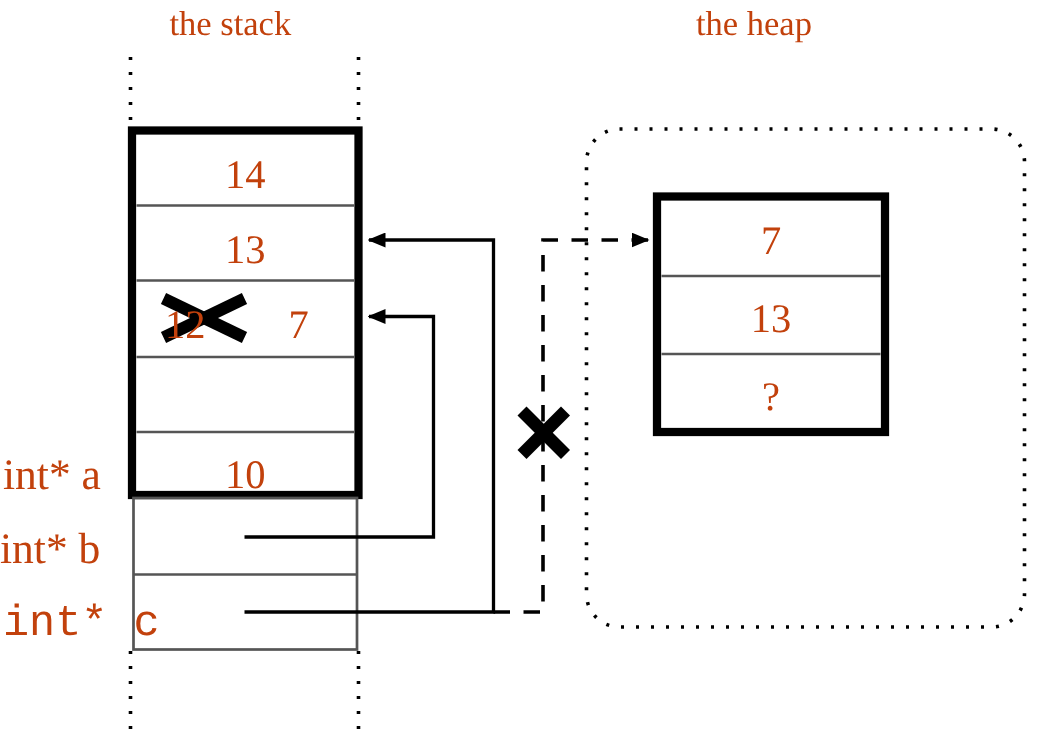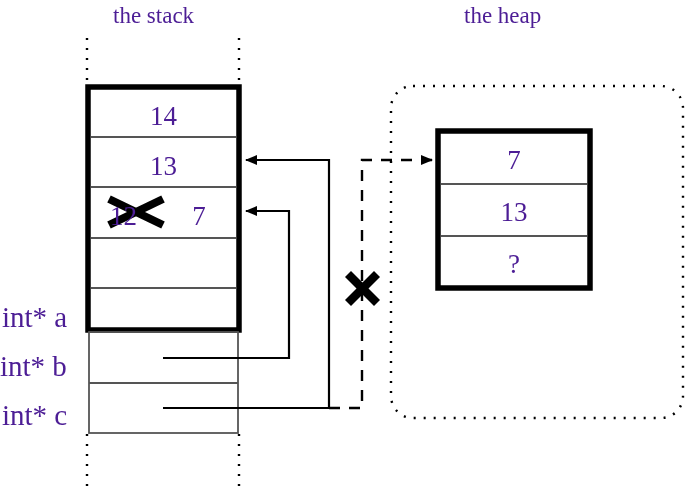--- a/index.html
+++ b/index.html
@@ -17,21 +17,21 @@
   }
   svg.layer {
     position: absolute;
     left: 0;
     top: 0;
     width: 692px;
     height: 489px;
   }
   .lbl {
     position: absolute;
-    color: #4c1d95;
+    color: #c2410c;
     white-space: nowrap;
     line-height: 1;
   }
   .title {
     font-size: 23px;
   }
   .cellval {
     font-size: 27px;
     text-align: center;
   }
@@ -112,22 +112,23 @@
   </svg>
 
   <div class="lbl cellval" style="left:88px; top:103px; width:151px;">14</div>
 
   <div class="lbl cellval" style="left:88px; top:153px; width:151px;">13</div>
 
   <div class="lbl cellval" style="left:110px; top:203px; width:60px; text-align:left;">12</div>
   <div class="lbl cellval" style="left:176px; top:203px; width:46px; text-align:center;">7</div>
 
 
+  <div class="lbl cellval" style="left:88px; top:303px; width:151px;">10</div>
 
   <div class="lbl varlabel" style="left:2px; top:303px;">int* a</div>
   <div class="lbl varlabel" style="left:0; top:352px;">int* b</div>
-  <div class="lbl varlabel" style="left:2px; top:401px;">int* c</div>
+  <div class="lbl varlabel" style="left:2px; top:401px;font-family:Liberation Mono, monospace;">int* c</div>
 
   <div class="lbl cellval" style="left:438px; top:147px; width:152px;">7</div>
   <div class="lbl cellval" style="left:438px; top:199px; width:152px;">13</div>
   <div class="lbl cellval" style="left:438px; top:251px; width:152px;">?</div>
 
 </div>
 
 </body></html>

